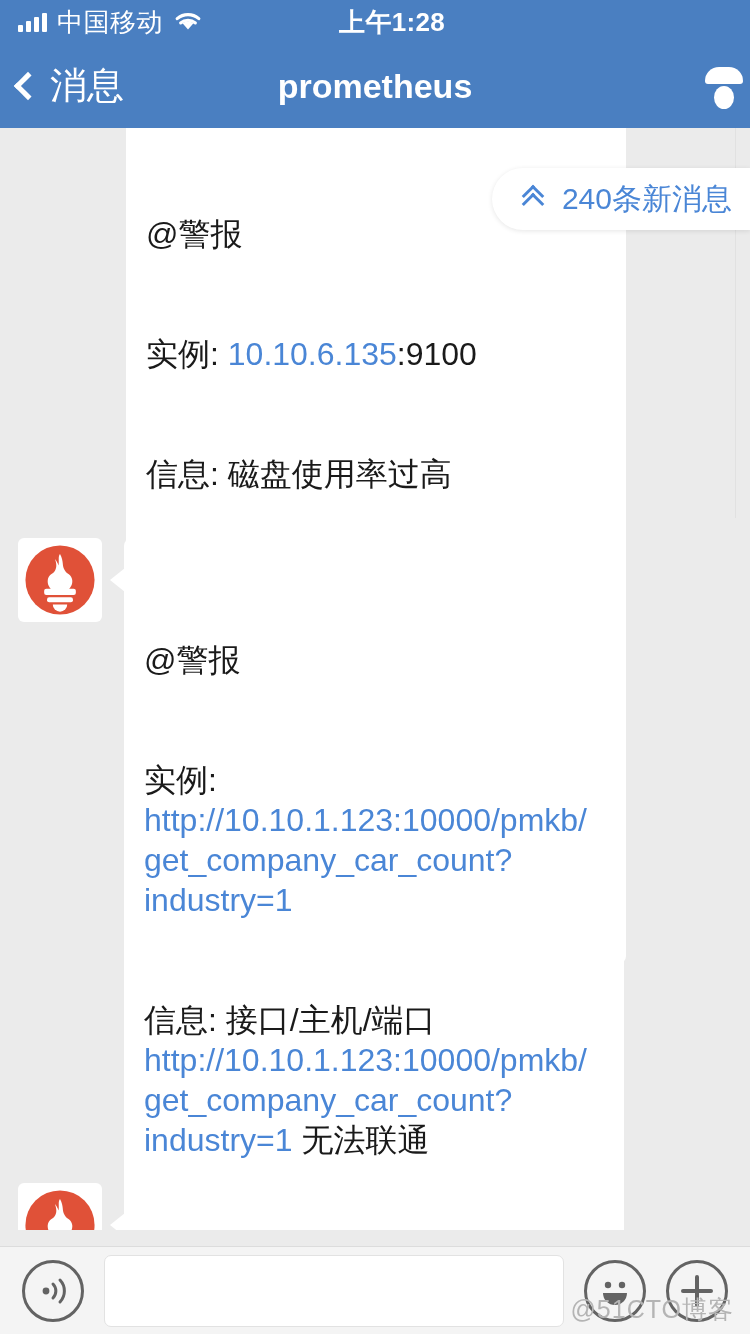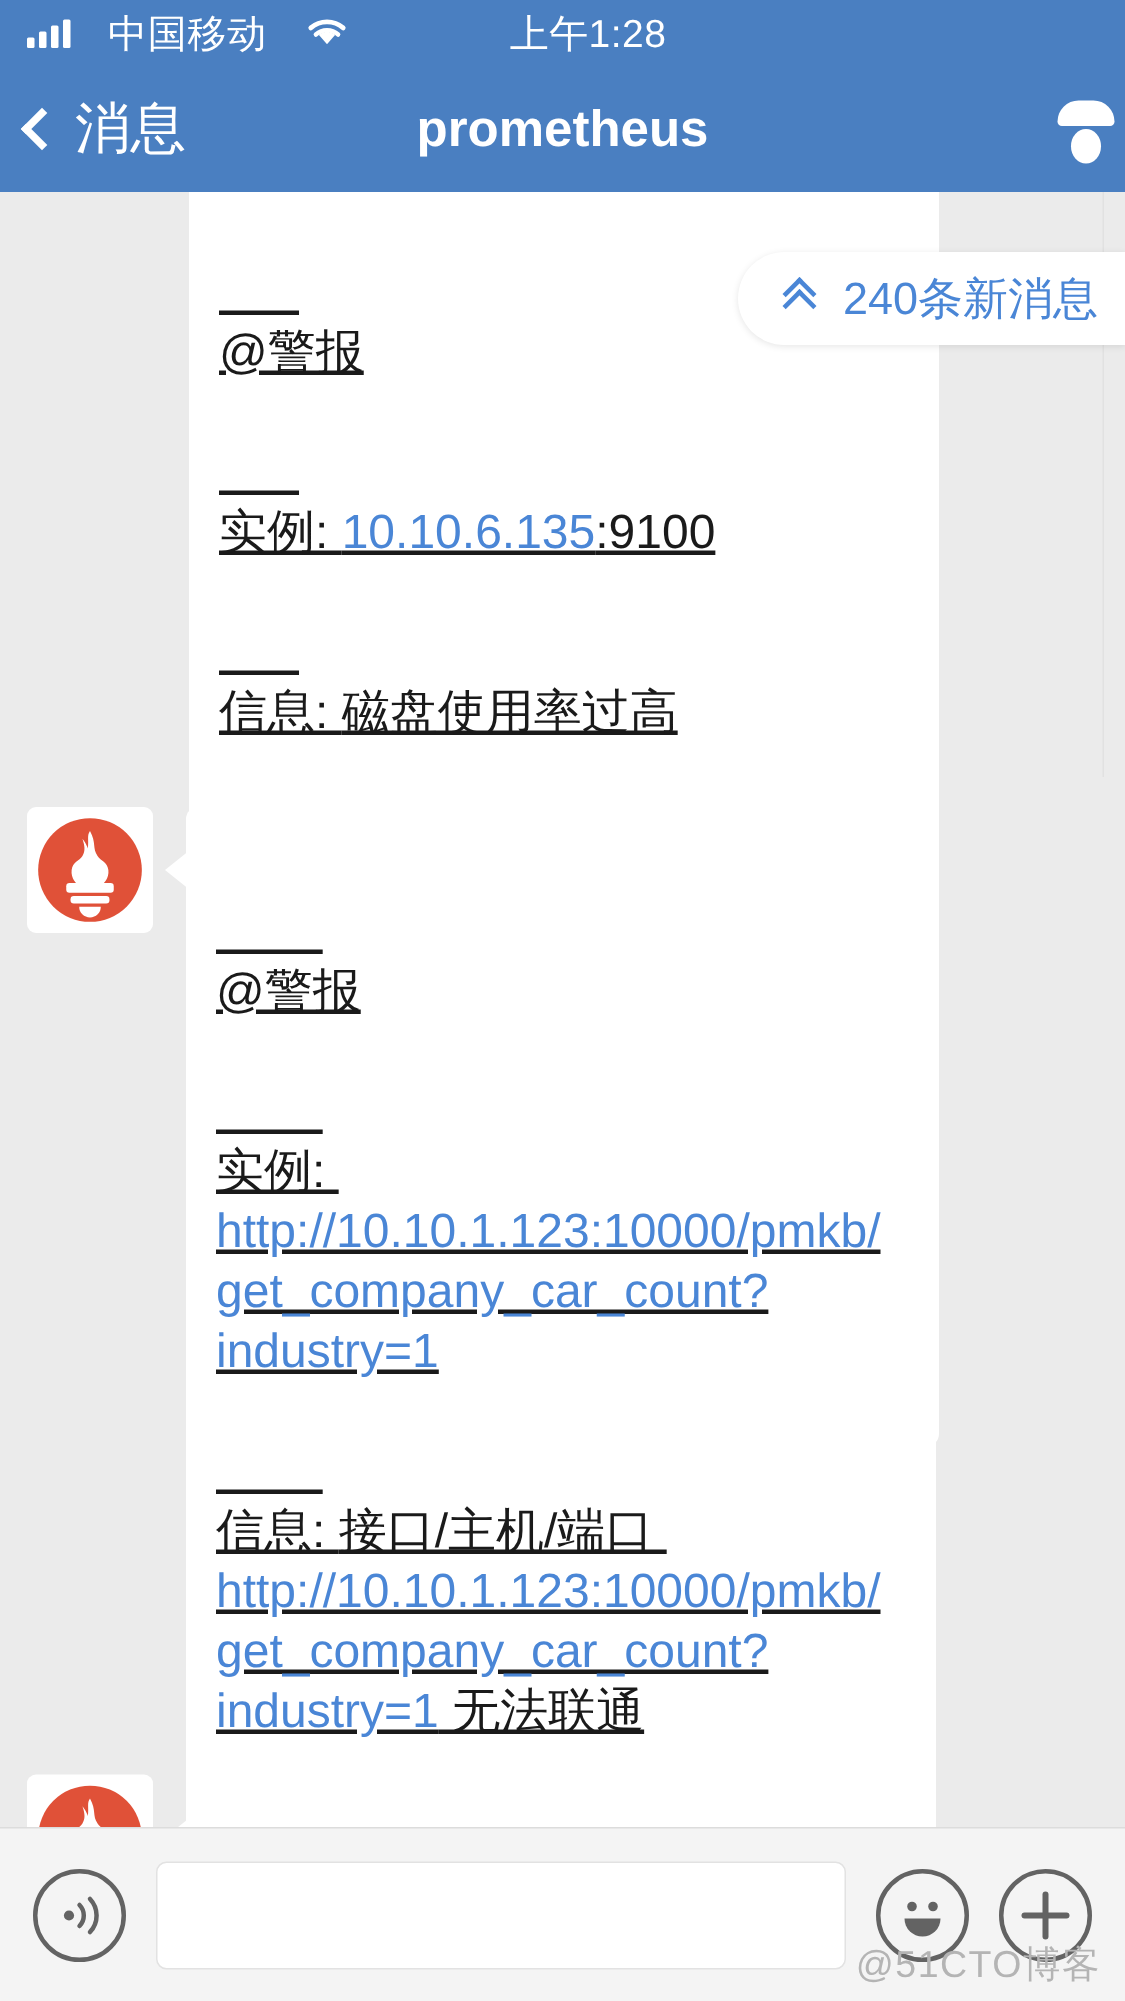--- a/index.html
+++ b/index.html
@@ -11,23 +11,23 @@
   }
   #app { position:relative; width:750px; height:1334px; background:#ebebeb; }
 
   
   .statusbar {
     position:absolute; top:0; left:0; width:750px; height:44px;
     background:#4a7fc1; color:#fff;
     display:flex; align-items:center; justify-content:space-between;
     padding:0 18px; font-size:25px;
   }
-  .sb-left, .sb-right { display:flex; align-items:center; gap:25px; }
+  .sb-left, .sb-right { display:flex; align-items:center; gap:10px; }
   .sb-center { position:absolute; left:0; right:0; text-align:center;
-    font-size:26px; font-weight:normal; letter-spacing:.3px; pointer-events:none;margin-left:34px;}
+    font-size:26px; font-weight:bold; letter-spacing:.3px; pointer-events:none;margin-left:34px;}
   .sb-center span { color:#fff; }
   .carrier { font-size:26px; font-weight:500; letter-spacing:.5px; }
 
   .sig { display:flex; align-items:flex-end; gap:3px; height:20px; }
   .sig i { display:block; width:5px; background:#fff; border-radius:1px; }
   .sig i:nth-child(1){ height:7px; }
   .sig i:nth-child(2){ height:11px; }
   .sig i:nth-child(3){ height:15px; }
   .sig i:nth-child(4){ height:19px; }
 
@@ -71,21 +71,21 @@
   .msg-row { position:absolute; display:flex; align-items:flex-start; }
 
   .avatar { width:84px; height:84px; background:#fff; border-radius:6px;
     display:flex; align-items:center; justify-content:center; flex:0 0 auto; }
   .prom { width:72px; height:72px; }
 
   .bubble {
     background:#fff; border-radius:8px; position:relative;
     padding:22px 20px 26px 20px;
     font-size:32px; line-height:1.25;
-    color:#1a1a1a; word-break:break-word; white-space:pre-wrap;text-decoration:underline;
+    color:#1a1a1a; word-break:break-word; white-space:pre-wrap;
   }
   .bubble.tail::before{
     content:""; position:absolute; left:-14px; top:30px;
     width:0; height:0; border-top:12px solid transparent;
     border-bottom:12px solid transparent; border-right:15px solid #fff;
   }
   .lnk { color:#4a86d6; }
 
   
   #bubble1 { position:absolute; left:126px; top:-22px; width:500px;
@@ -110,21 +110,21 @@
   }
   .dchev { position:relative; width:26px; height:24px; flex:0 0 auto; }
   .dchev i{ position:absolute; left:3px; width:16px; height:16px;
     border-left:3px solid #4a86d6; border-top:3px solid #4a86d6;
     transform:rotate(45deg); }
   .dchev i:nth-child(1){ top:1px; }
   .dchev i:nth-child(2){ top:9px; }
 
   
   .toolbar {
-    position:absolute; bottom:0; left:0; width:750px; height:116px;
+    position:absolute; bottom:0; left:0; width:750px; height:88px;
     background:#f4f4f4; border-top:1px solid #dcdcdc;
     display:flex; align-items:center; padding:0 22px; gap:20px;
   }
   .tb-ico { width:62px; height:62px; border-radius:50%;
     border:3px solid #636363; display:flex; align-items:center;
     justify-content:center; flex:0 0 auto; cursor:pointer; }
   .msg-input { flex:1 1 auto; height:72px; background:#fff;
     border:1px solid #e2e2e2; border-radius:7px; padding:0 16px;
     font-size:30px; color:#222; outline:none;
     font-family:"Liberation Sans","DejaVu Sans",sans-serif; }

